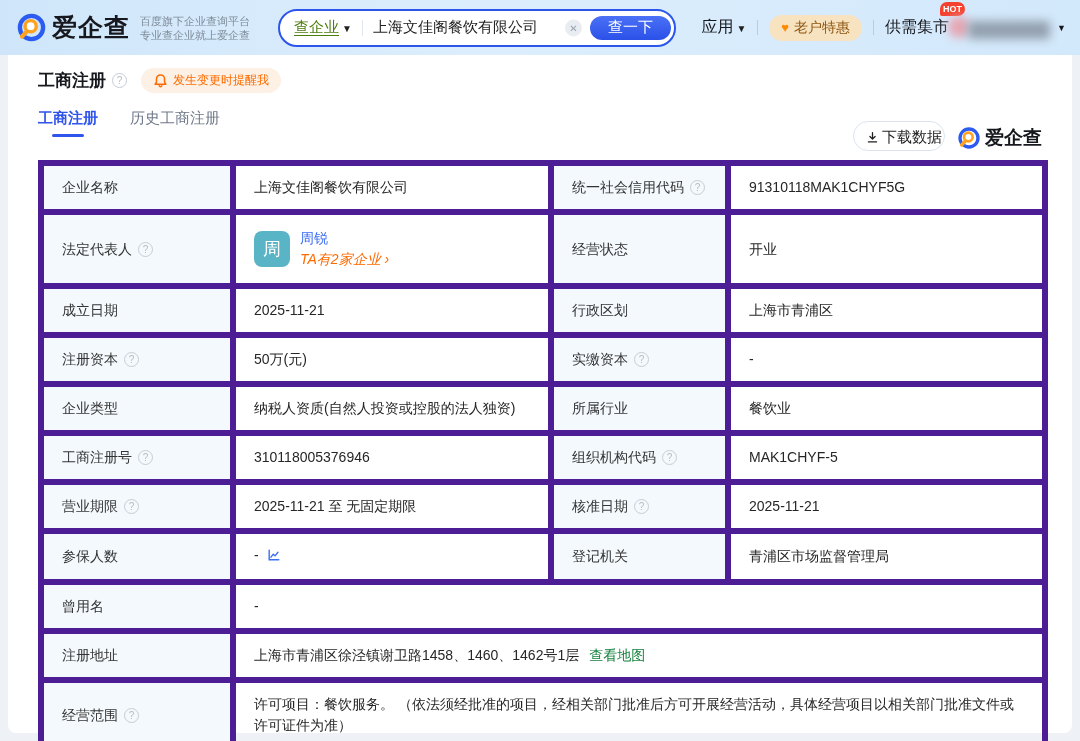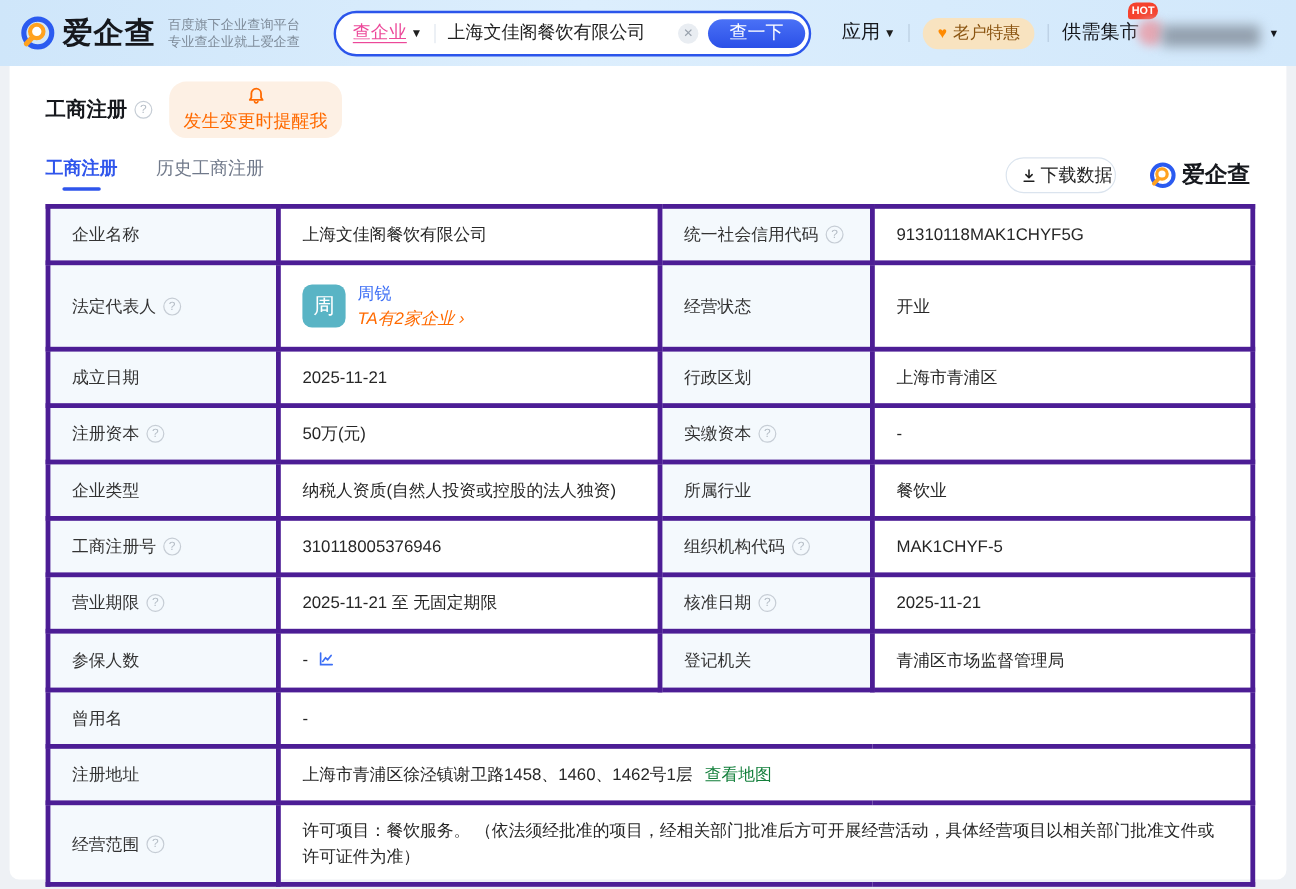--- a/index.html
+++ b/index.html
@@ -7,21 +7,21 @@
   body { font-family:"Liberation Sans","DejaVu Sans",sans-serif; background:#eef1f5; color:#222; }
 
   
   .topbar { height:55px; background:linear-gradient(90deg,#cfe6fa,#dceefd 45%,#d2e8fb); display:flex; align-items:center; padding:0 14px 0 16px; }
   .logo-group { display:flex; align-items:center; }
   .logo-icon { width:31px; height:31px; flex:0 0 auto; }
   .brand-name { font-size:25px; font-weight:bold; color:#16181d; letter-spacing:1px; margin-left:5px; }
   .tagline { margin-left:10px; font-size:11px; color:#7e8b99; line-height:14px; }
   
   .searchbar { position:relative; margin-left:28px; width:398px; height:38px; background:#fff; border:2px solid #2b55eb; border-radius:20px; display:flex; align-items:center; padding:0 90px 0 14px; }
-  .search-cat { font-size:15px; color:#ec4899; text-decoration:underline; text-underline-offset:3px; cursor:pointer; white-space:nowrap; }
+  .search-cat { font-size:15px; color:#4d7c0f; text-decoration:underline; text-underline-offset:3px; cursor:pointer; white-space:nowrap; }
   .caret { font-size:10px; color:#1f1f1f; margin:2px 0 0 3px; }
   .search-divider { width:1px; height:16px; background:#e0e6ee; margin:0 10px; }
   .search-query { font-size:15px; color:#1f1f1f; white-space:nowrap; overflow:hidden; flex:1; }
   .search-clear { position:absolute; right:92px; top:50%; transform:translateY(-50%); width:17px; height:17px; border-radius:50%; background:#e9edf2; color:#98a1ac; font-size:10px; line-height:17px; text-align:center; cursor:pointer; }
   .search-btn { position:absolute; right:3px; top:50%; transform:translateY(-50%); height:24px; padding:0 18px; border:none; border-radius:16px; background:linear-gradient(180deg,#4a71f6,#2b50e8); color:#fff; font-size:15px; cursor:pointer; font-family:inherit; }
   
   .topnav { margin-left:auto; display:flex; align-items:center; gap:11px; font-size:16px; color:#16181d; }
   .nav-sep { width:1px; height:15px; background:#b9cde0; }
   .nav-item { display:flex; align-items:center; cursor:pointer; white-space:nowrap; }
   .promo-badge { display:flex; align-items:center; gap:5px; background:#f8e3c0; border-radius:14px; padding:4px 12px; font-size:14px; color:#8a5410; cursor:pointer; }
@@ -31,35 +31,35 @@
   .user-wrap { position:relative; width:104px; height:30px; margin-left:-12px; cursor:pointer; }
   .user-avatar-blur { position:absolute; left:0; top:3px; width:22px; height:22px; border-radius:50%; background:#e5a8b4; filter:blur(4px); }
   .user-name-blur { position:absolute; left:20px; top:8px; width:82px; height:18px; border-radius:3px; background:#93a0ae; filter:blur(5px); }
   .user-caret { font-size:9px; color:#16181d; margin-left:-6px; }
 
   
   .card { margin:0 8px; height:678px; background:#fff; border-radius:0 0 8px 8px; padding:13px 30px 0; position:relative; }
   .section-header { display:flex; align-items:center; }
   .section-title { font-size:17px; font-weight:bold; color:#16181d; }
   .help { display:inline-block; width:15px; height:15px; border:1px solid #c6cdd5; border-radius:50%; color:#b4bcc5; font-size:10px; line-height:14px; text-align:center; margin-left:6px; cursor:pointer; flex:0 0 auto; }
-  .remind-pill { margin-left:14px; display:flex; align-items:center; gap:5px; background:#fdf0e4; border-radius:14px; padding:4px 12px; color:#ff6a00; font-size:15px; cursor:pointer;flex-direction:column; }
+  .remind-pill { margin-left:14px; display:flex; align-items:center; gap:5px; background:#fdf0e4; border-radius:14px; padding:4px 12px; color:#ff6a00; font-size:12px; cursor:pointer; }
   
   .tabs-row { margin-top:16px; display:flex; align-items:flex-start; }
   .tab { font-size:15px; color:#70798a; margin-right:32px; padding-bottom:9px; position:relative; cursor:pointer; }
   .tab.active { color:#2f55ec; font-weight:bold; }
   .tab.active::after { content:""; position:absolute; left:50%; transform:translateX(-50%); bottom:0; width:32px; height:3px; border-radius:2px; background:#2f55ec; }
-  .tabs-right { margin-left:auto; display:flex; align-items:flex-start; gap:27px; }
+  .tabs-right { margin-left:auto; display:flex; align-items:flex-end; gap:12px;margin-top:12px; }
   .download-btn { width:92px; height:30px; border:1px solid #dbe4ee; border-radius:16px; background:#fff; font-size:15px; color:#1f1f1f; line-height:21px; padding:3px 0 0 12px; text-align:left; cursor:pointer; overflow:visible; font-family:inherit; }
   .dl-icon { display:inline-block; vertical-align:-2px; margin-right:3px; }
   .watermark { display:flex; align-items:center; gap:4px; margin-top:2px; }
   .watermark-text { font-size:19px; font-weight:bold; color:#16181d; }
 
   
   table.biz { border-collapse:collapse; table-layout:fixed; width:1004px; margin-top:9px; }
-  .biz td { border:4px solid #4c1d95; font-size:14px; color:#262626; padding:11px 18px; line-height:21px; vertical-align:middle; word-break:break-all; }
+  .biz td { border:6px solid #4c1d95; font-size:14px; color:#262626; padding:11px 18px; line-height:21px; vertical-align:middle; word-break:break-all; }
   .biz td.label { background:#f4f9fd; color:#333; }
   .label-inner { display:flex; align-items:center; }
   .legal-cell { display:flex; align-items:center; gap:10px; padding:2px 0; }
   .legal-avatar { width:36px; height:36px; border-radius:8px; background:#59b4c5; color:#fff; font-size:18px; display:flex; align-items:center; justify-content:center; cursor:pointer; flex:0 0 auto; }
   .legal-name { font-size:14px; color:#3c6ef5; cursor:pointer; line-height:18px; }
   .legal-related { font-size:14px; color:#ff6a00; cursor:pointer; line-height:18px;font-style:italic; }
   .link-blue { color:#15803d; cursor:pointer; }
   .trend-icon { display:inline-block; vertical-align:-2px; margin-left:8px; cursor:pointer; }
   .map-link { margin-left:10px; }
 </style>

